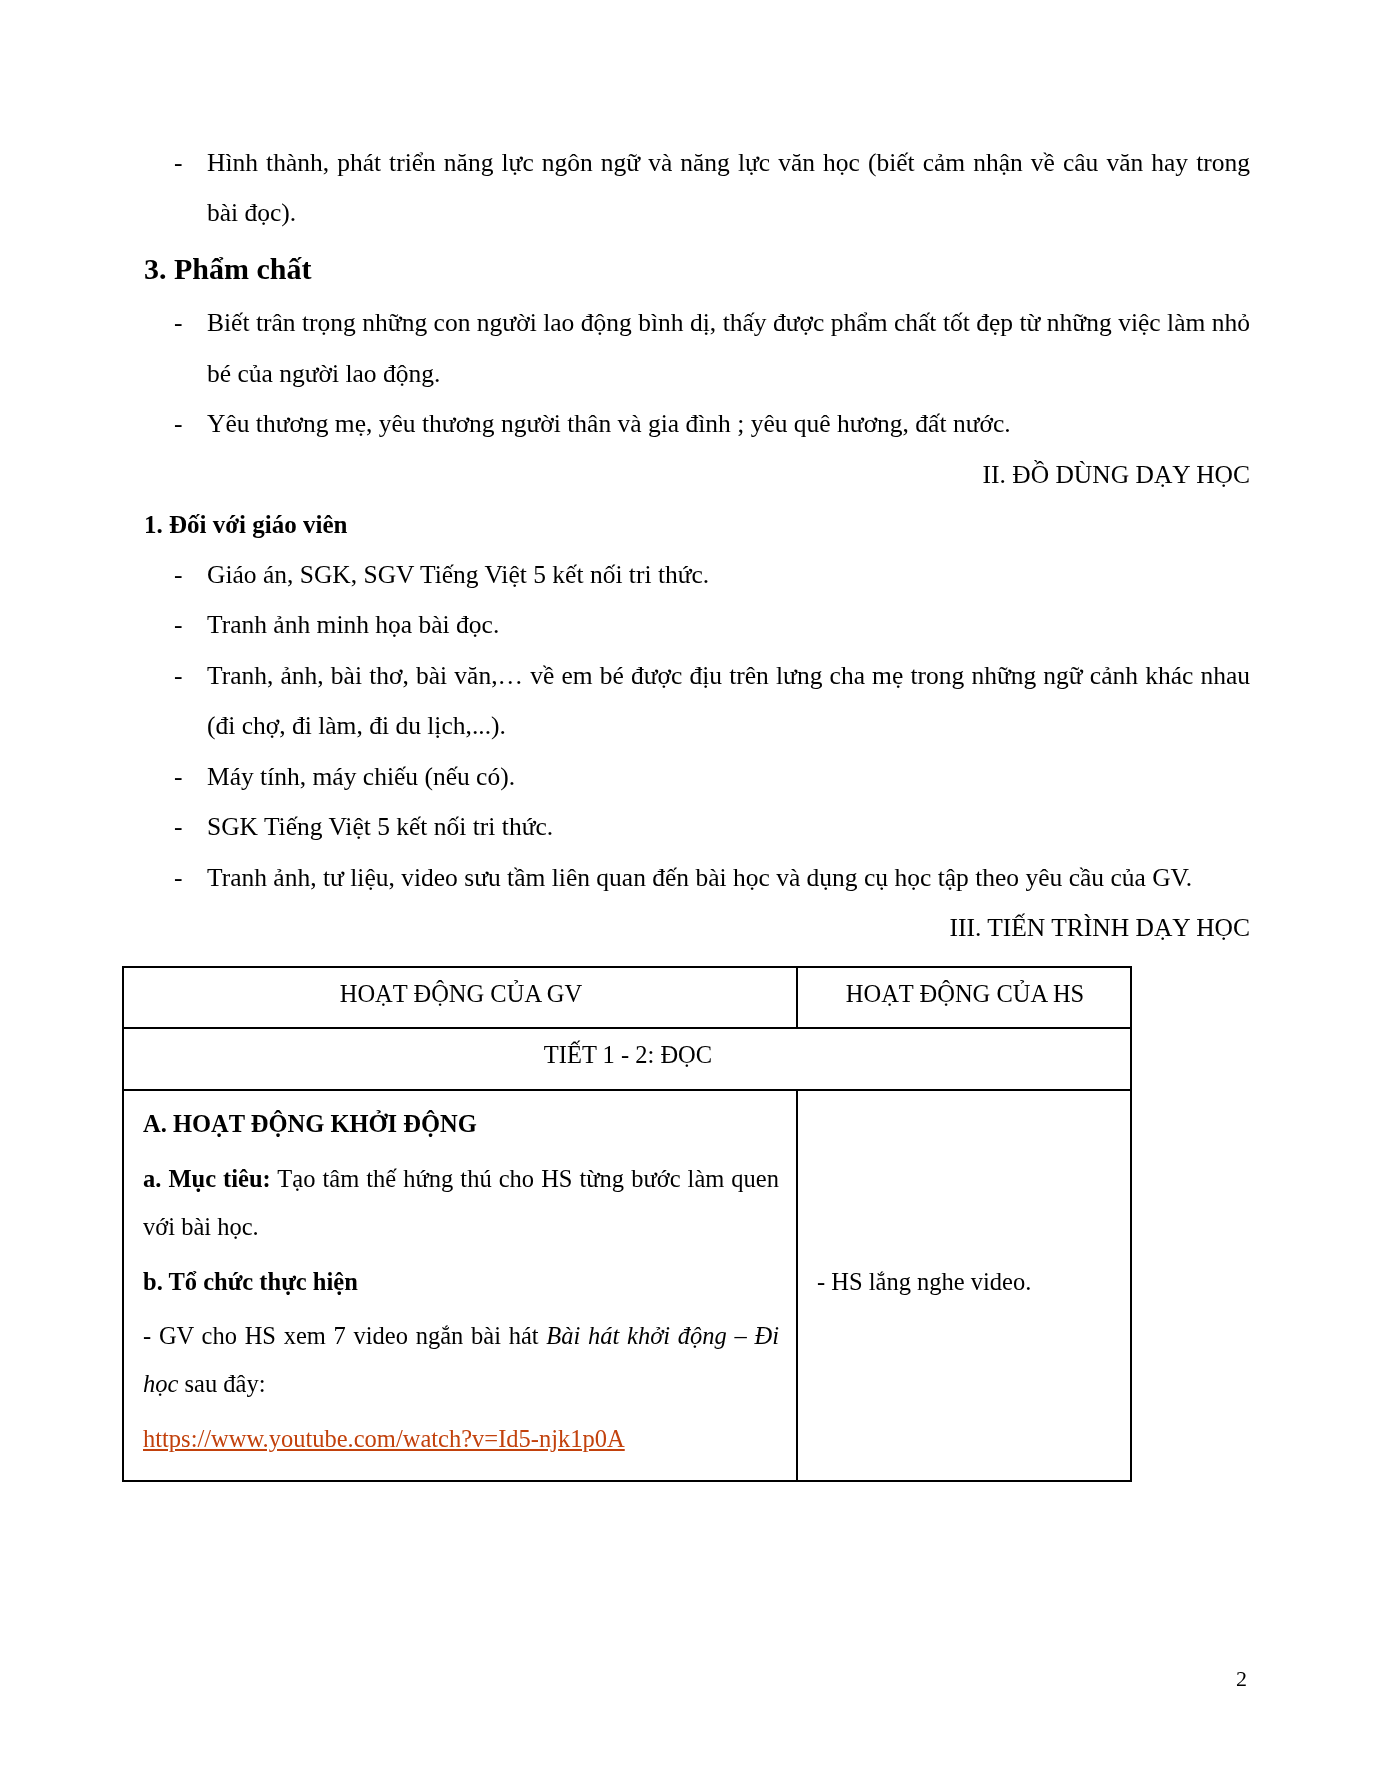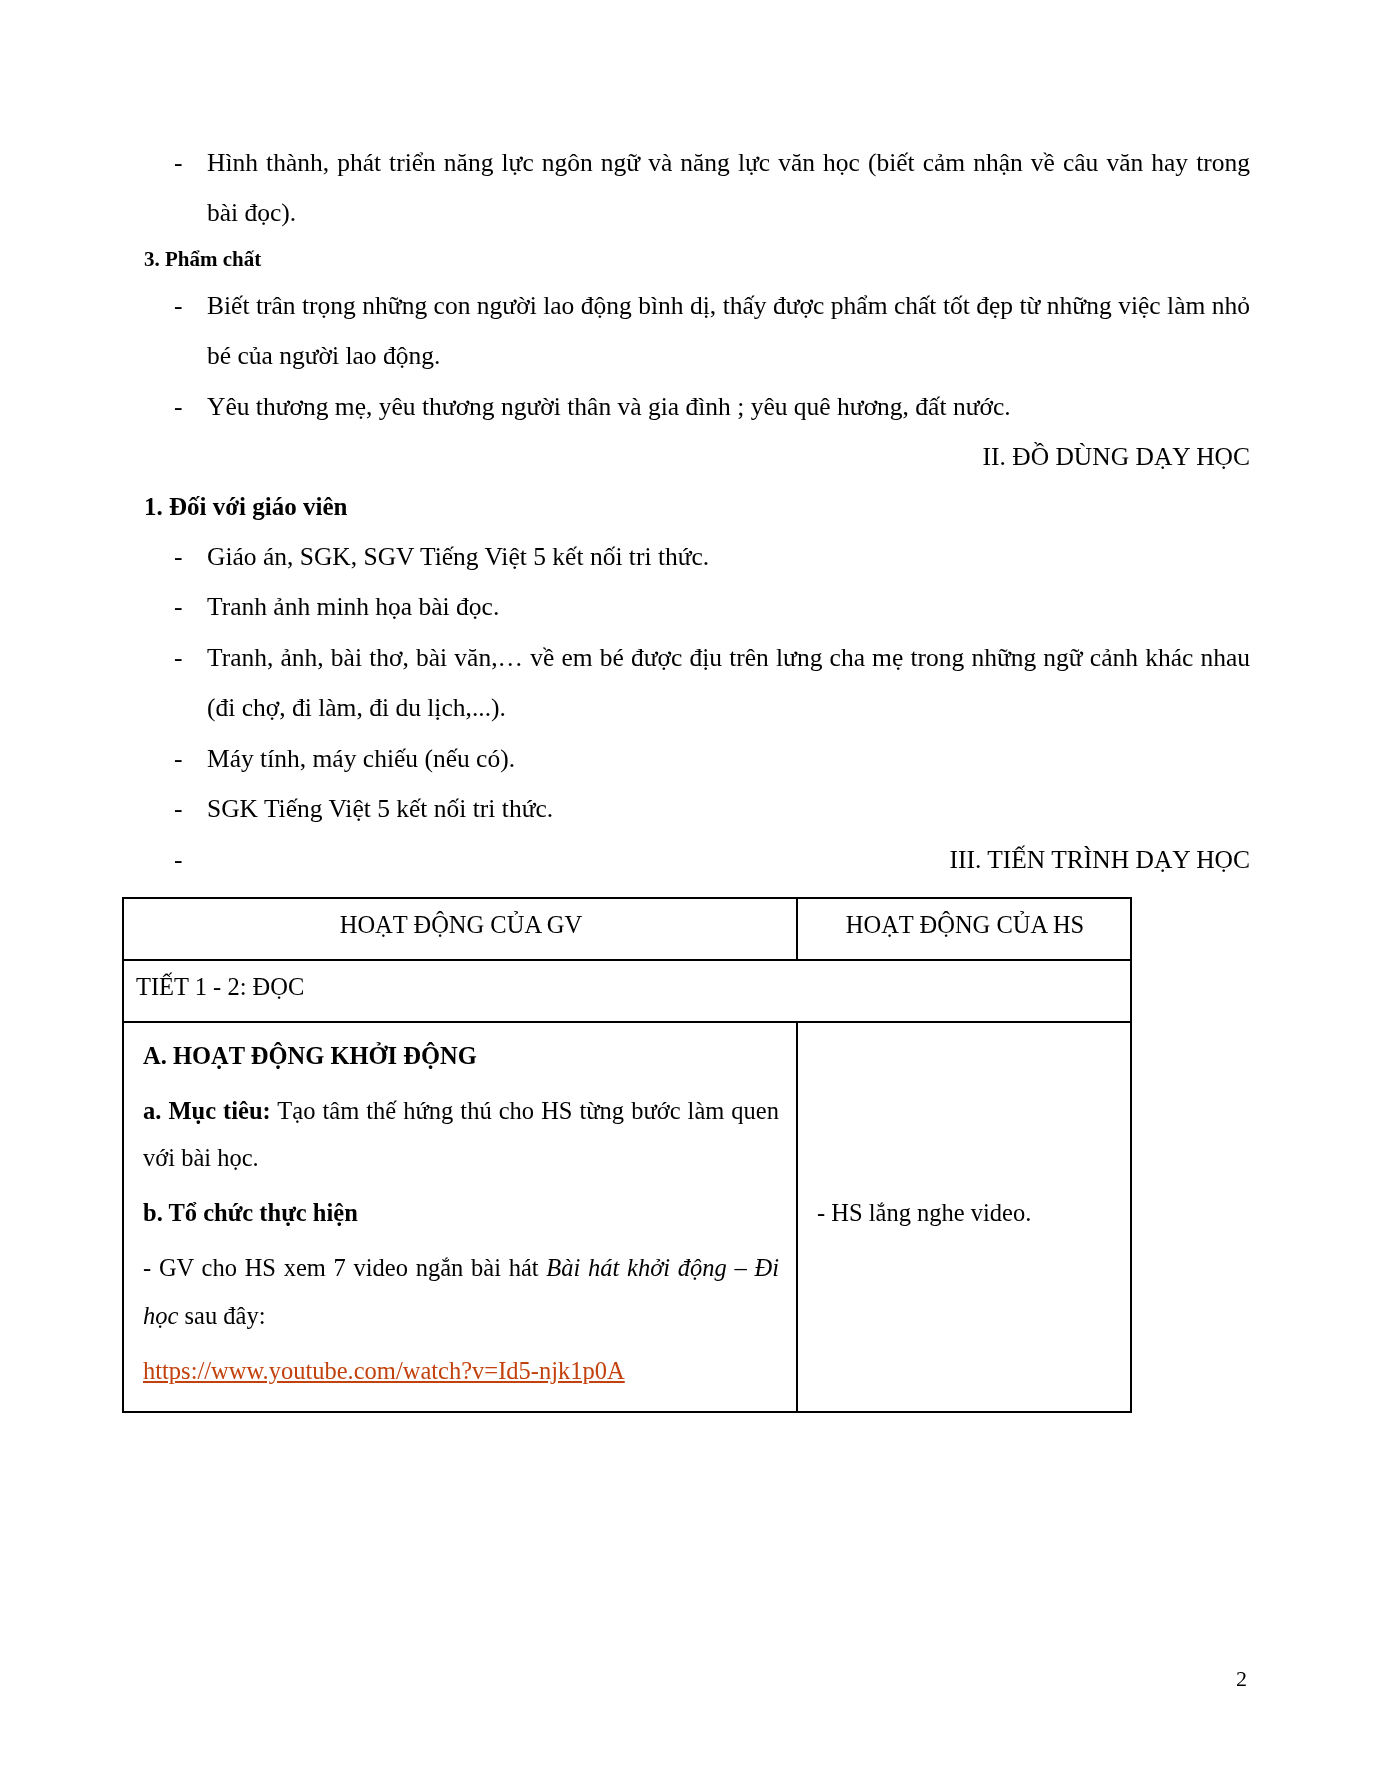--- a/index.html
+++ b/index.html
@@ -31,21 +31,21 @@
   }
   .bullet .dash {
     position: absolute;
     left: 52px;
     top: 0;
     font-size: 25.5px;
   }
   .bullet.nojust { text-align: left; }
 
   h3.head {
-    font-size: 21px;
+    font-size: 30px;
     font-weight: bold;
     margin: 0;
     line-height: 1.98;
     padding-left: 22px;
   }
   h3.subhead {
     font-size: 25px;
     font-weight: bold;
     margin: 0;
     line-height: 1.98;
@@ -77,20 +77,21 @@
     font-weight: normal;
   }
   th.colhead {
     text-align: center;
     font-weight: bold;
     font-size: 25.5px;
     vertical-align: middle;
     padding: 9px 6px;
   }
   td.tiet {
+    text-align: center;
     font-weight: bold;
     font-size: 25.5px;
     padding: 9px 6px 14px 6px;
   }
   .cellp { margin: 7px; text-align: justify; }
   .cellp.nj { text-align: left; }
   .b { font-weight: bold; }
   .i { font-style: italic; }
   .link {
     color: #c2410c;
@@ -152,20 +153,21 @@
     </li>
   </ul>
 
   <ul class="bullets">
     <li class="bullet nojust">
       <span class="dash">-</span>
       <span>SGK Tiếng Việt 5 kết nối tri thức.</span>
     </li>
     <li class="bullet">
       <span class="dash">-</span>
+      <span>Tranh ảnh, tư liệu, video sưu tầm liên quan đến bài học và dụng cụ học tập theo yêu cầu của GV.</span>
     </li>
   </ul>
 
   <h3 class="bighead">III. TIẾN TRÌNH DẠY HỌC</h3>
 
   <table class="plan">
     <colgroup>
       <col class="gvcol">
       <col class="hscol">
     </colgroup>

